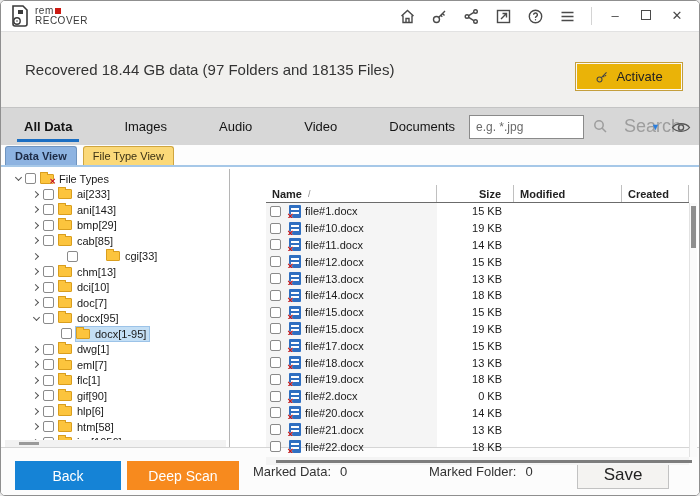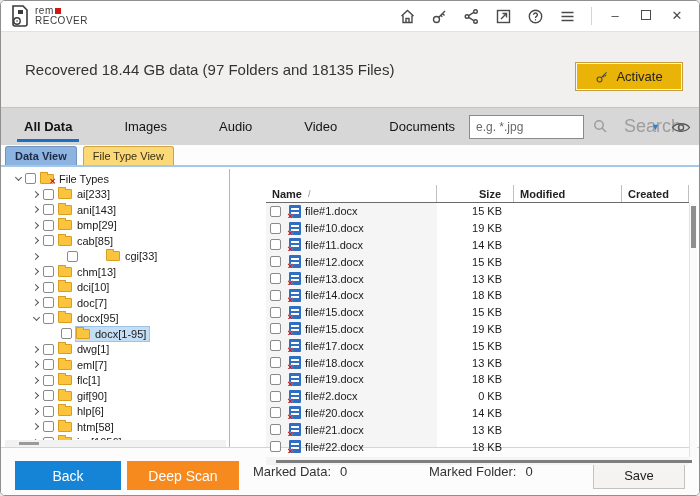--- a/index.html
+++ b/index.html
@@ -93,21 +93,21 @@
   .t-vscroll{ position:absolute; right:0; top:18px; bottom:8px; width:8px; background:#fafafa; border-left:1px solid #e2e2e2; z-index:4; }
   .t-vthumb{ position:absolute; left:1px; top:3px; width:5px; height:42px; background:#8f8f8f; cursor:pointer; }
   .t-hscroll{ position:absolute; left:0; right:8px; bottom:0; height:8px; background:#f4f4f4; z-index:4; }
   .t-hthumb{ position:absolute; left:10px; top:3px; width:416px; height:3px; background:#7d7d7d; cursor:pointer; }
   
   .footer{ position:absolute; left:0; bottom:0; width:100%; height:48px; background:#fcfcfc; border-top:1px solid #d5d5d5; }
   .btn{ position:absolute; top:13px; height:29px; display:flex; align-items:center; justify-content:center;
     font-size:14px; cursor:pointer; border:none; }
   .btn-back{ left:14px; width:106px; background:#1583d6; color:#fff; }
   .btn-deep{ left:126px; width:112px; background:#f78a1e; color:#fff; }
-  .btn-save{ right:14px; width:92px; height:28px; background:#f4f3f1; border:1px solid #c2c2c2; color:#222; font-size:13px; }
+  .btn-save{ right:30px; width:92px; height:28px; background:#f4f3f1; border:1px solid #c2c2c2; color:#222; font-size:17px; }
   .marked{ position:absolute; top:0; height:100%; display:flex; align-items:center; gap:9px; font-size:13px; color:#333; }
   .marked-data{ left:252px; }
   .marked-folder{ left:428px; }
 </style>
 </head>
 <body>
 
 <div class="window">
 
   <div class="titlebar">

